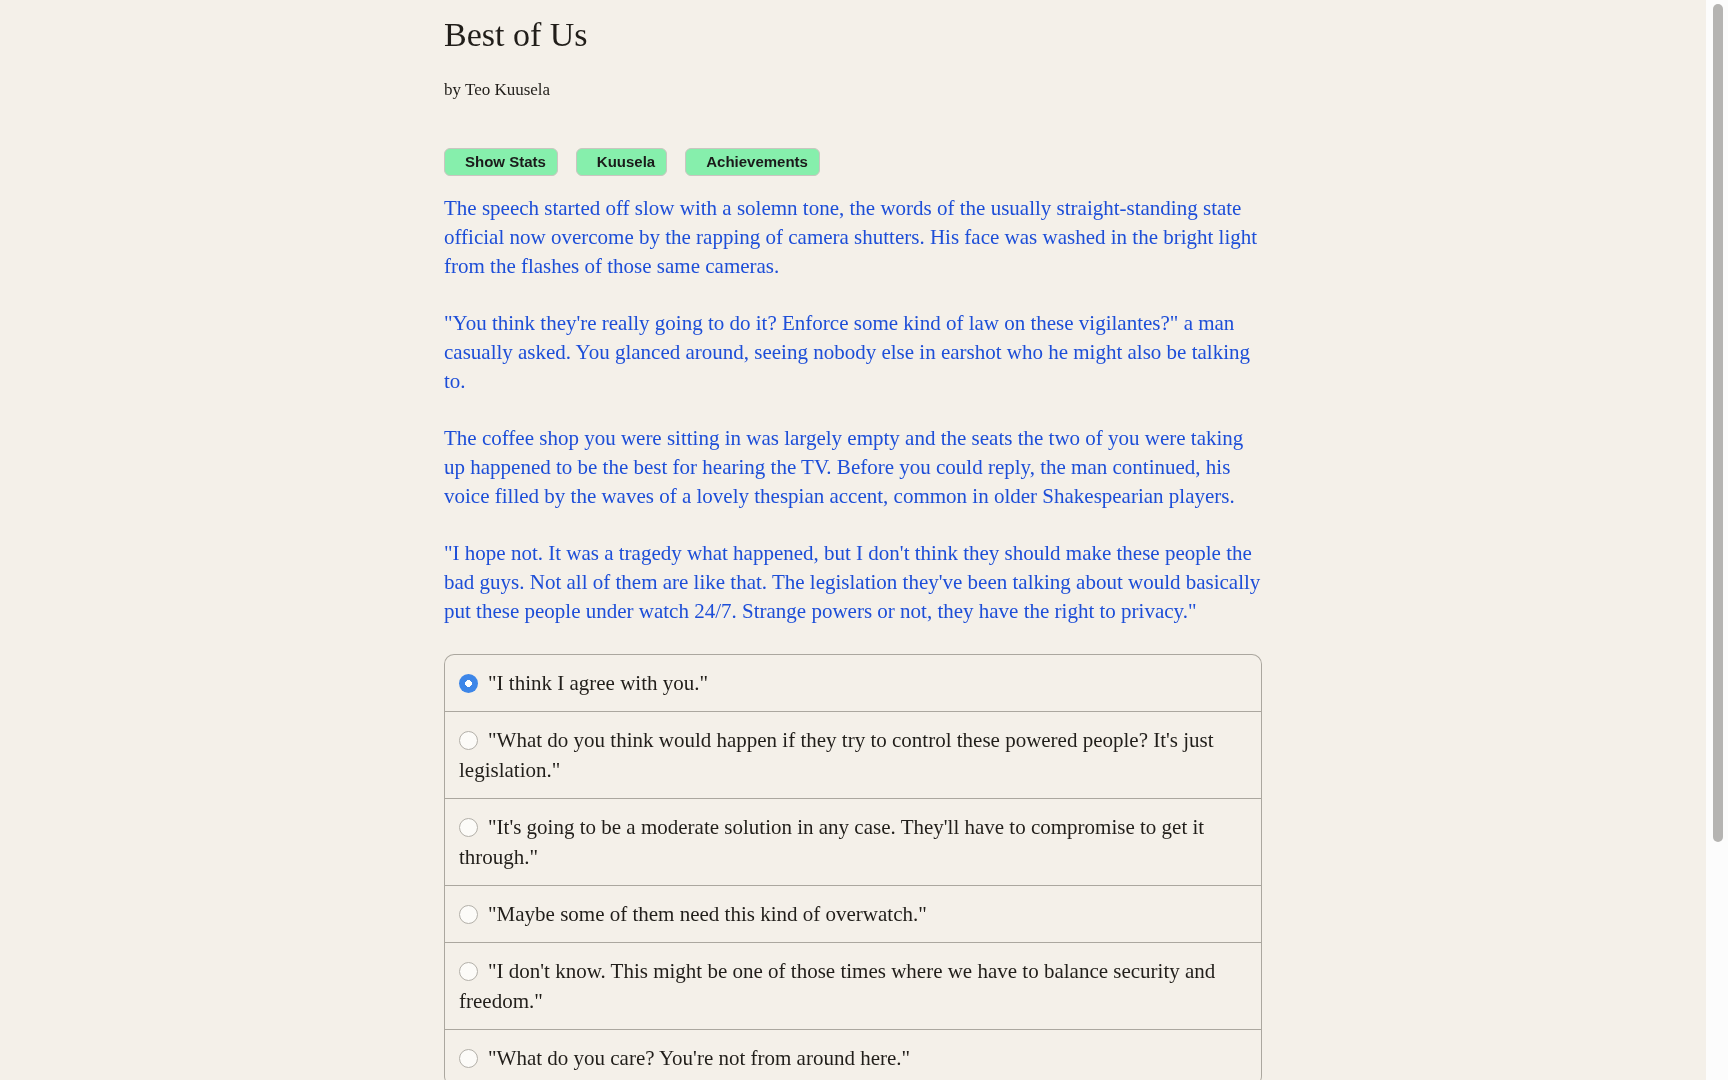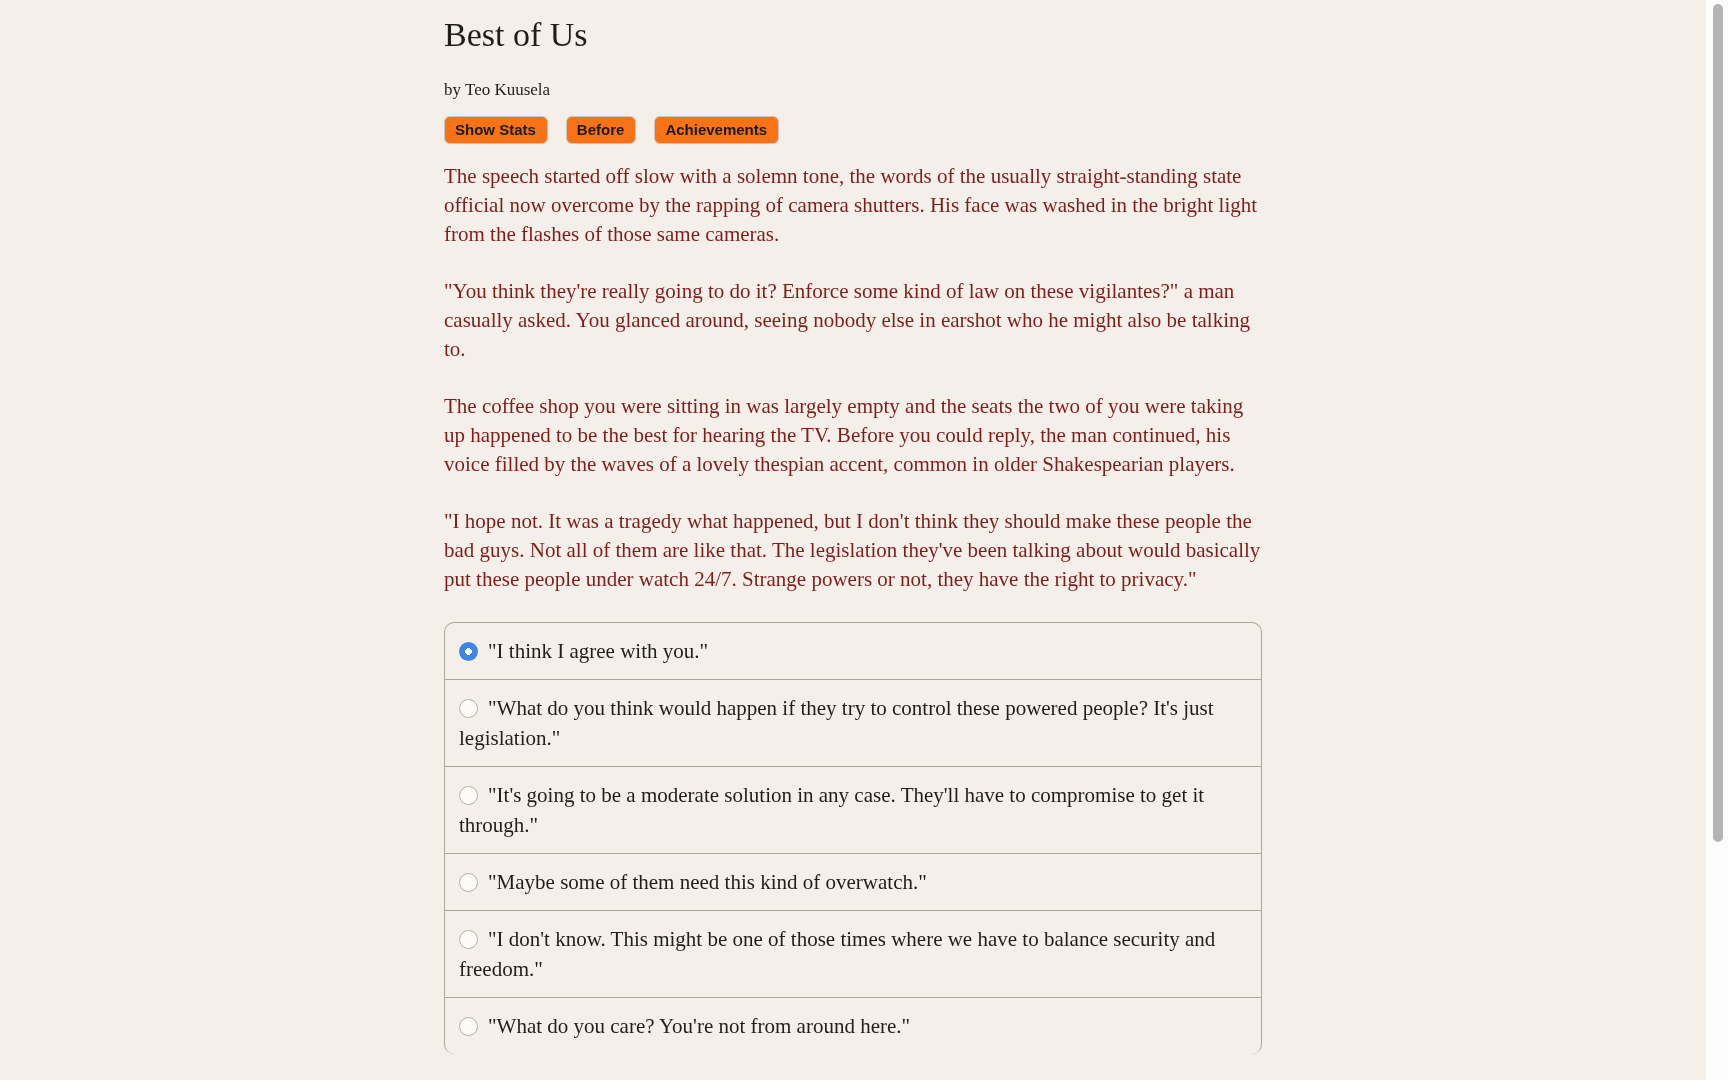--- a/index.html
+++ b/index.html
@@ -46,35 +46,36 @@
     margin-top: 10px;
     display: flex;
     gap: 18px;
     align-items: center;
   }
   .toolbar button {
     font-family: "Liberation Sans", sans-serif;
     font-size: 15px;
     font-weight: 700;
     color: #1a1a1a;
-    background: #f97316;
+    background: #86efac;
     border: 1px solid #c9c6c0;
     border-radius: 6px;
-    padding: 4px 11px 5px 10px;
+    padding: 4px 11px 5px 20px;
     line-height: 17px;
     cursor: pointer;
+    margin-top: 32px;
   }
   .story {
     margin-top: 18px;
   }
   .story p {
     margin: 0 0 28px 0;
     font-size: 21px;
     line-height: 29px;
-    color: #7f1d1d;
+    color: #1d4ed8;
   }
   .choice-list {
     border: 1px solid #aba79f;
     border-radius: 10px;
     border-bottom: none;
     overflow: hidden;
   }
   .choice-row {
     display: block;
     padding: 13px 16px 13px 14px;
@@ -125,21 +126,21 @@
 <div class="viewport">
   <div class="content-area">
     <div class="main-column">
 
       <h1 class="page-title">Best of Us</h1>
 
       <div class="byline">by Teo Kuusela</div>
 
       <div class="toolbar">
         <button>Show Stats</button>
-        <button>Before</button>
+        <button>Kuusela</button>
         <button>Achievements</button>
       </div>
 
       <div class="story">
         <p>The speech started off slow with a solemn tone, the words of the usually straight-standing state official now overcome by the rapping of camera shutters. His face was washed in the bright light from the flashes of those same cameras.</p>
         <p>"You think they're really going to do it? Enforce some kind of law on these vigilantes?" a man casually asked. You glanced around, seeing nobody else in earshot who he might also be talking to.</p>
         <p>The coffee shop you were sitting in was largely empty and the seats the two of you were taking up happened to be the best for hearing the TV. Before you could reply, the man continued, his voice filled by the waves of a lovely thespian accent, common in older Shakespearian players.</p>
         <p>"I hope not. It was a tragedy what happened, but I don't think they should make these people the bad guys. Not all of them are like that. The legislation they've been talking about would basically put these people under watch 24/7. Strange powers or not, they have the right to privacy."</p>
       </div>
 

